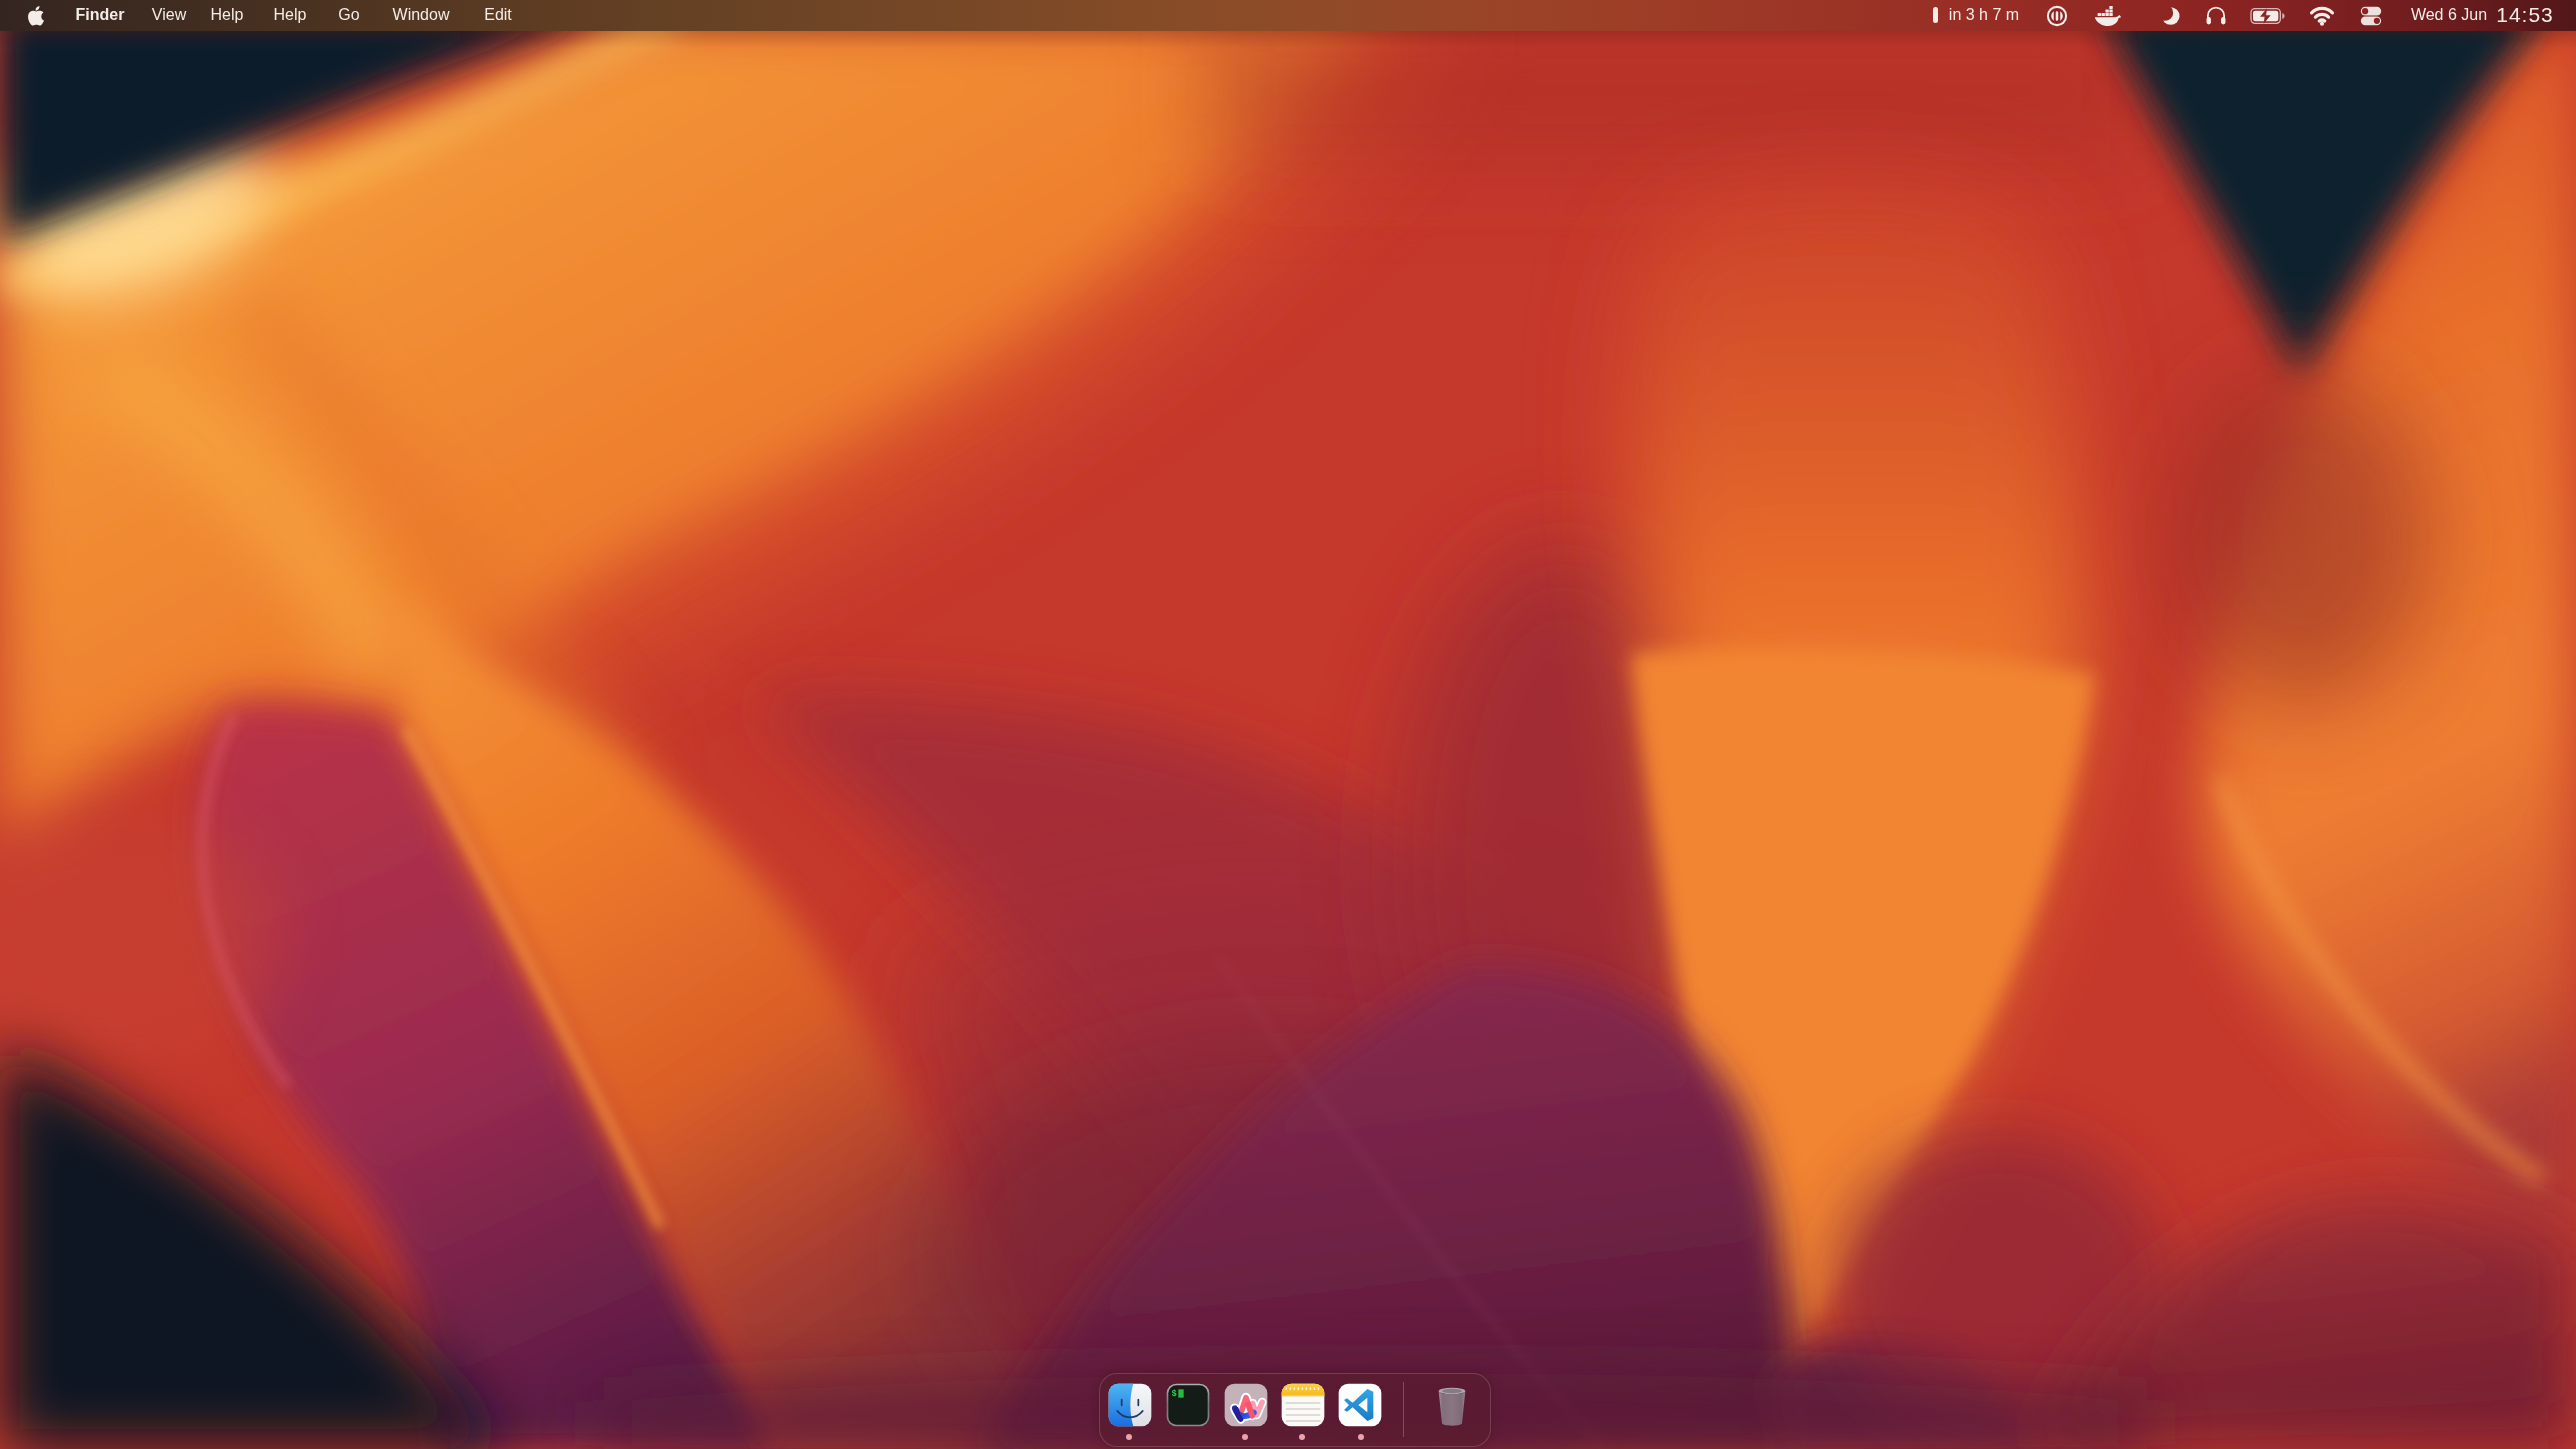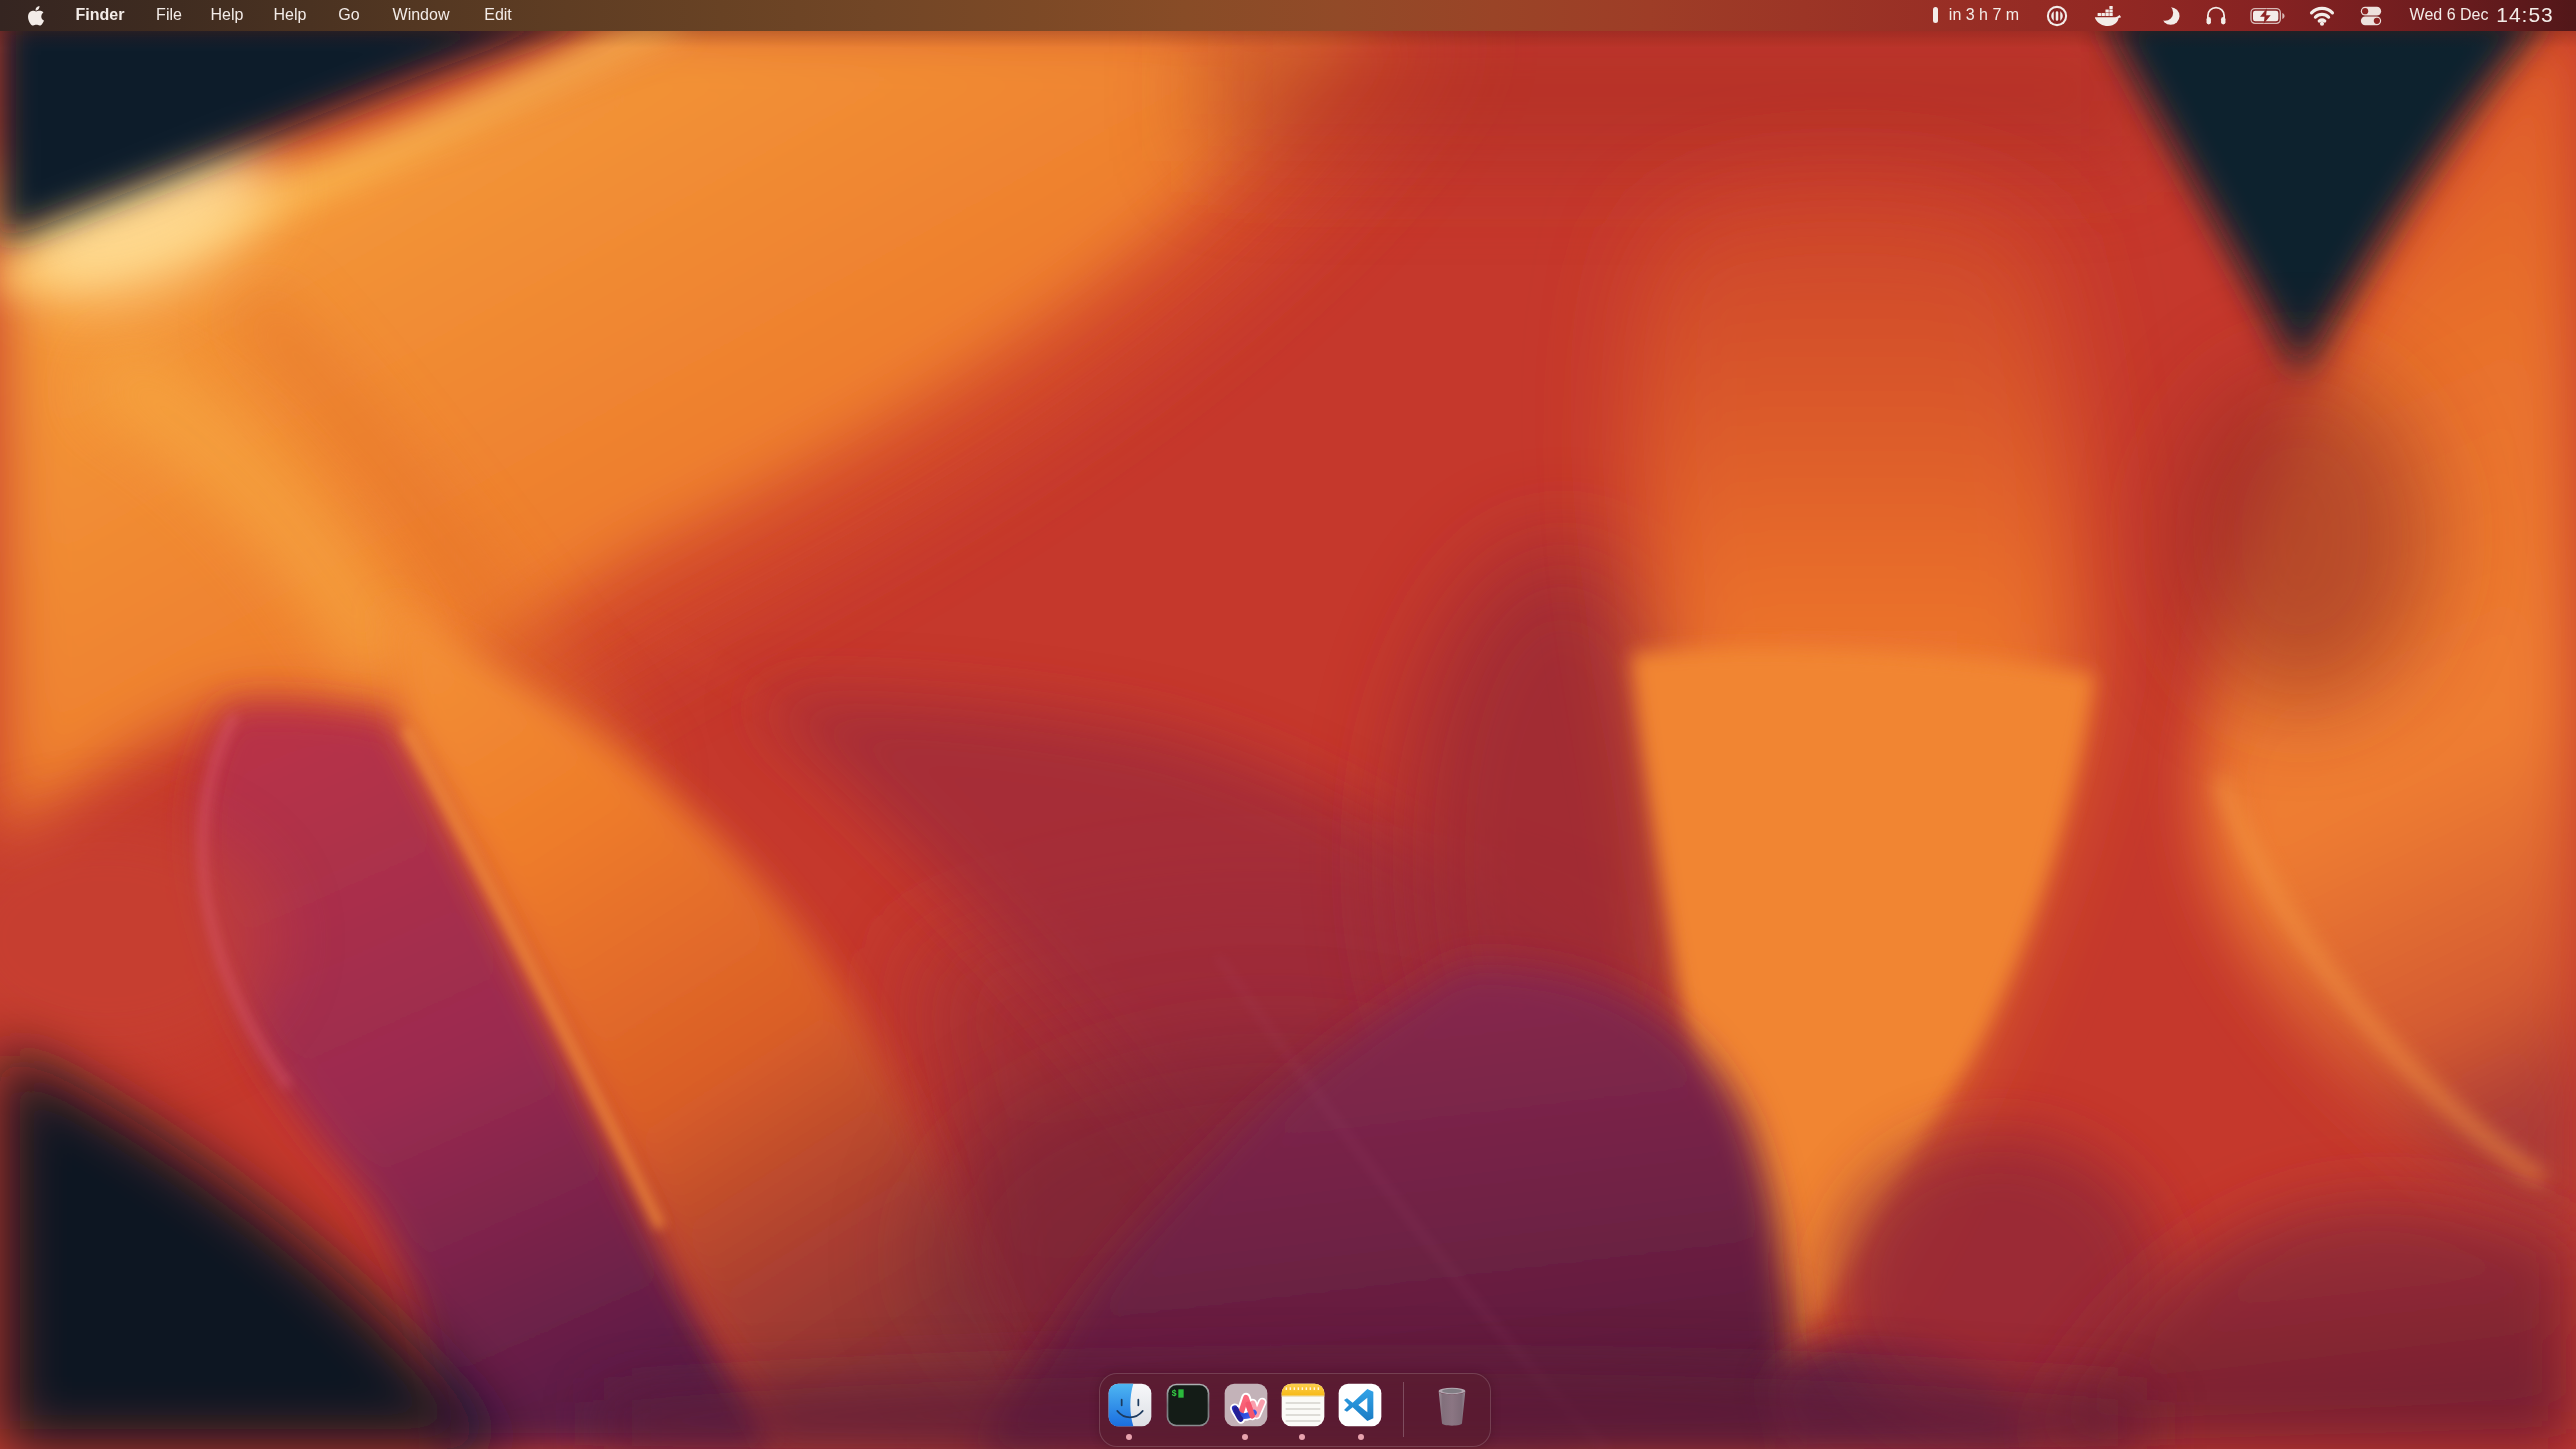--- a/index.html
+++ b/index.html
@@ -145,21 +145,21 @@
 </svg>
 
 <div id="mbshadow"></div>
 <div id="menubar">
 
   <svg class="micon" style="left:36px" width="18" height="21" viewBox="0 0 27 31">
     <path fill="#f3ece8" d="M18.7 0.6 C18.9 2.3 18.2 4.0 17.2 5.2 C16.1 6.5 14.4 7.4 12.8 7.3 C12.6 5.7 13.4 4.0 14.3 2.9 C15.4 1.7 17.2 0.7 18.7 0.6 Z"></path>
     <path fill="#f3ece8" d="M13.6 8.7 C14.9 8.7 17.0 7.5 19.2 7.6 C20.1 7.6 22.9 7.9 24.7 10.4 C24.6 10.5 21.4 12.3 21.4 16.1 C21.5 20.6 25.4 22.1 25.5 22.1 C25.4 22.2 24.8 24.3 23.4 26.3 C22.2 28.1 20.9 29.9 18.9 29.9 C17.0 29.9 16.3 28.8 14.1 28.8 C11.9 28.8 11.1 29.9 9.3 29.9 C7.3 29.9 5.9 28.0 4.6 26.2 C2.1 22.6 0.2 15.9 2.8 11.4 C4.1 9.2 6.4 7.8 8.9 7.7 C10.8 7.7 12.6 8.7 13.6 8.7 Z"></path>
   </svg>
   <span class="mtxt" style="left:100px;font-weight:bold">Finder</span>
-  <span class="mtxt" style="left:169px">File</span>
+  <span class="mtxt" style="left:169px">View</span>
   <span class="mtxt" style="left:227px">Help</span>
   <span class="mtxt" style="left:290px">Help</span>
   <span class="mtxt" style="left:349px">Go</span>
   <span class="mtxt" style="left:421px">Window</span>
   <span class="mtxt" style="left:498px">Edit</span>
 
   <div style="position:absolute;left:1933px;top:7.4px;width:5.4px;height:16px;border-radius:2.7px;background:#f3ece8"></div>
   <span class="mtxt" style="left:1984px">in 3 h 7 m</span>
 
   <svg class="micon" style="left:2057px" width="24" height="24" viewBox="0 0 36 36">
@@ -212,21 +212,21 @@
   </svg>
 
   <svg class="micon" style="left:2371px" width="23" height="23" viewBox="0 0 34 34">
     <g fill="#f3ece8">
       <rect x="2" y="3.5" width="30" height="12.6" rx="6.3" opacity="0.95"></rect>
       <circle cx="8.3" cy="9.8" r="4.6" fill="#8c2423"></circle>
       <rect x="2" y="17.9" width="30" height="12.6" rx="6.3" opacity="0.95"></rect>
       <circle cx="25.7" cy="24.2" r="4.6" fill="#8c2423"></circle>
     </g>
   </svg>
-  <span class="mtxt" style="left:2449px">Wed 6 Dec</span>
+  <span class="mtxt" style="left:2449px">Wed 6 Jun</span>
   <span class="mtxt" style="left:2525px;font-size:21px;letter-spacing:1px">14:53</span>
 </div>
 
 <div id="dock"></div>
 <div id="dsep"></div>
 
 <svg class="dicon" style="left:1108px" width="44" height="44" viewBox="0 0 66 66">
   <defs>
     <linearGradient id="fb" x1="0" y1="0" x2="0" y2="1">
         <stop offset="0" stop-color="#4eb6f2"></stop>

